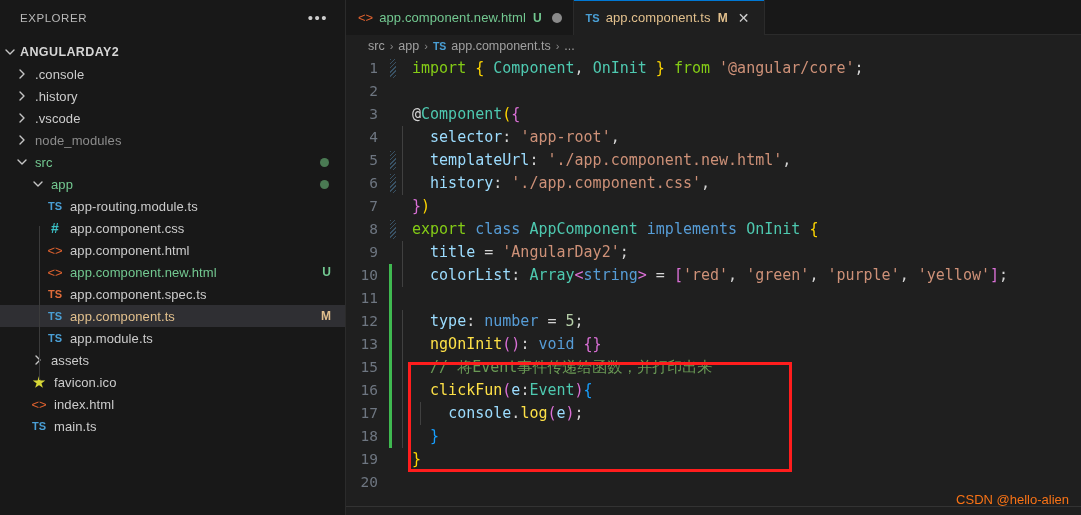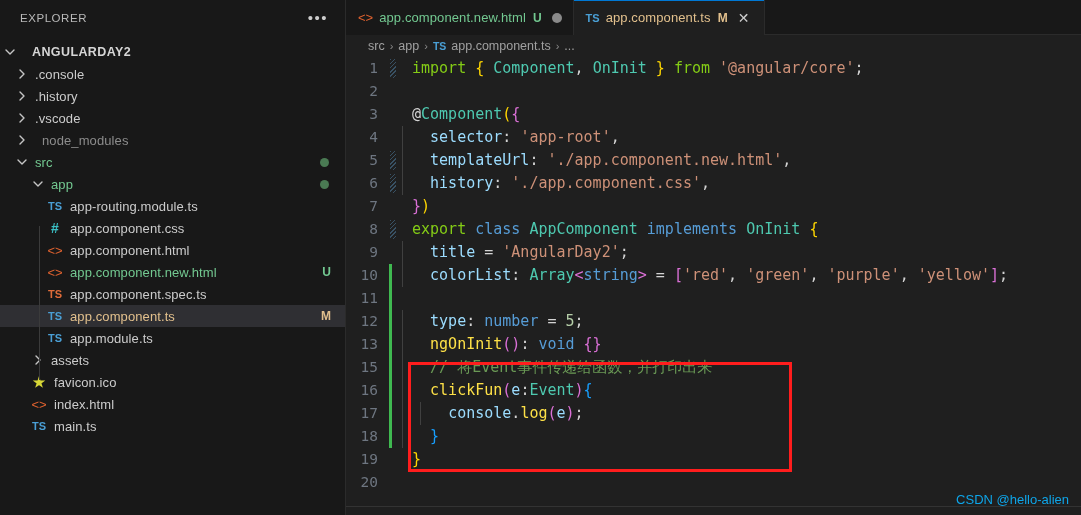--- a/index.html
+++ b/index.html
@@ -269,21 +269,21 @@
     position: absolute;
     border: 3px solid #ff1d1d;
     pointer-events: none;
     z-index: 5;
   }
 
   .watermark {
     position: absolute;
     right: 12px;
     bottom: 8px;
-    color: #0ea5e9;
+    color: #f97316;
     font-size: 13px;
     font-family: "Liberation Sans", sans-serif;
     z-index: 6;
   }
 
   .bottom-rule {
     position: absolute;
     left: 0; right: 0;
     bottom: 8px;
     height: 1px;
@@ -300,21 +300,21 @@
       <span class="sb-title">EXPLORER</span>
       <span class="sb-dots">•••</span>
     </div>
     <div class="tree" id="tree">
         <div class="row root" style="padding-left: 2px;">
           <span class="chev">
             <svg width="14" height="14" viewBox="0 0 14 14" fill="none" stroke="currentColor" stroke-width="1.4" stroke-linecap="round" stroke-linejoin="round">
               <path d="M3 5 L7 9 L11 5"></path>
             </svg>
           </span>
-          <span class="label" style="margin-left:14px;">ANGULARDAY2</span>
+          <span class="label" style="margin-left:2px;">ANGULARDAY2</span>
         </div>
         <div class="row" style="padding-left: 14px;">
           <span class="chev">
             <svg width="14" height="14" viewBox="0 0 14 14" fill="none" stroke="currentColor" stroke-width="1.4" stroke-linecap="round" stroke-linejoin="round">
               <path d="M5 3 L9 7 L5 11"></path>
             </svg>
           </span>
           <span class="label" style="margin-left:5px;">.console</span>
         </div>
         <div class="row" style="padding-left: 14px;">
@@ -332,21 +332,21 @@
             </svg>
           </span>
           <span class="label" style="margin-left:5px;">.vscode</span>
         </div>
         <div class="row" style="padding-left: 14px;">
           <span class="chev">
             <svg width="14" height="14" viewBox="0 0 14 14" fill="none" stroke="currentColor" stroke-width="1.4" stroke-linecap="round" stroke-linejoin="round">
               <path d="M5 3 L9 7 L5 11"></path>
             </svg>
           </span>
-          <span class="label" style="margin-left:12px;color:#8c8c8c;">node_modules</span>
+          <span class="label" style="margin-left:5px;color:#8c8c8c;">node_modules</span>
         </div>
         <div class="row" style="padding-left: 14px;">
           <span class="chev">
             <svg width="14" height="14" viewBox="0 0 14 14" fill="none" stroke="currentColor" stroke-width="1.4" stroke-linecap="round" stroke-linejoin="round">
               <path d="M3 5 L7 9 L11 5"></path>
             </svg>
           </span>
           <span class="label" style="margin-left:5px;color:#73c991;">src</span>
           <span class="dot"></span>
         </div>

